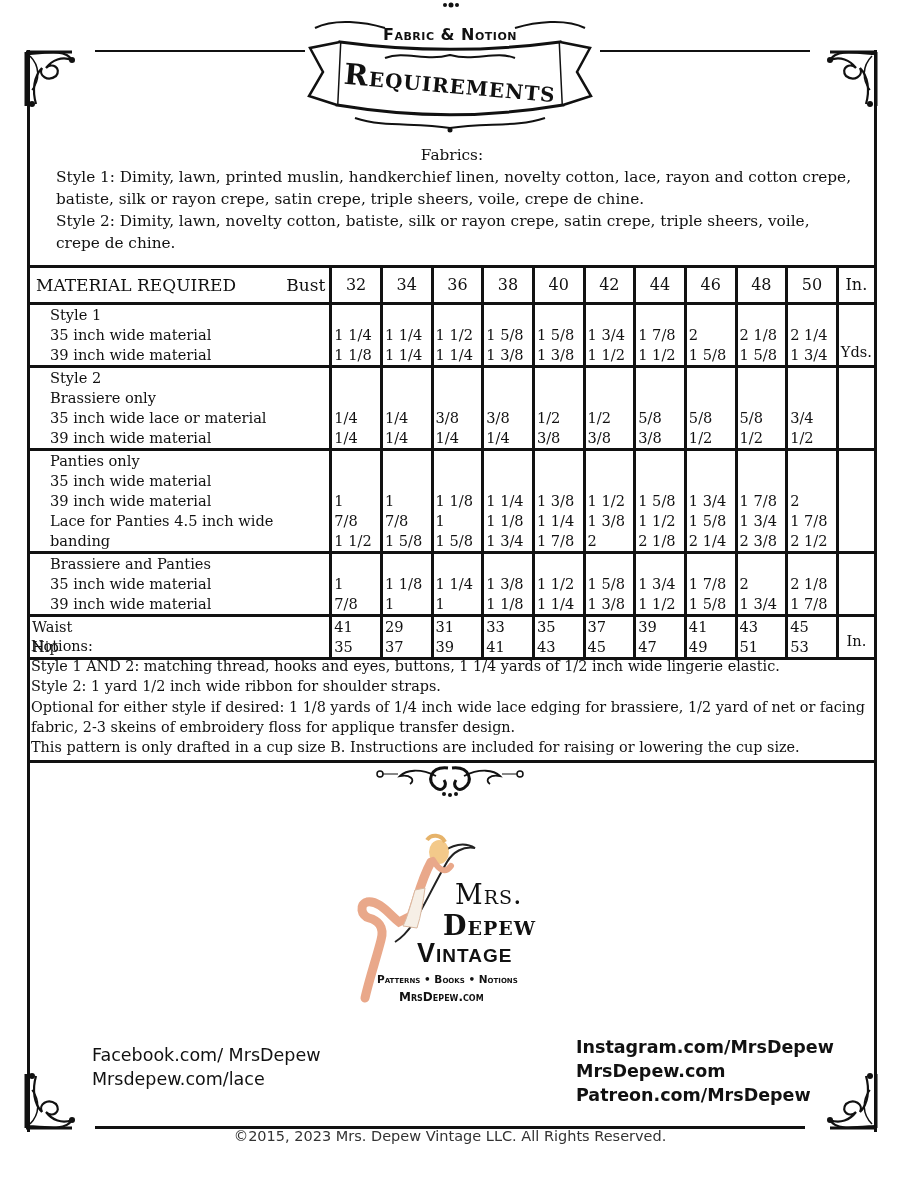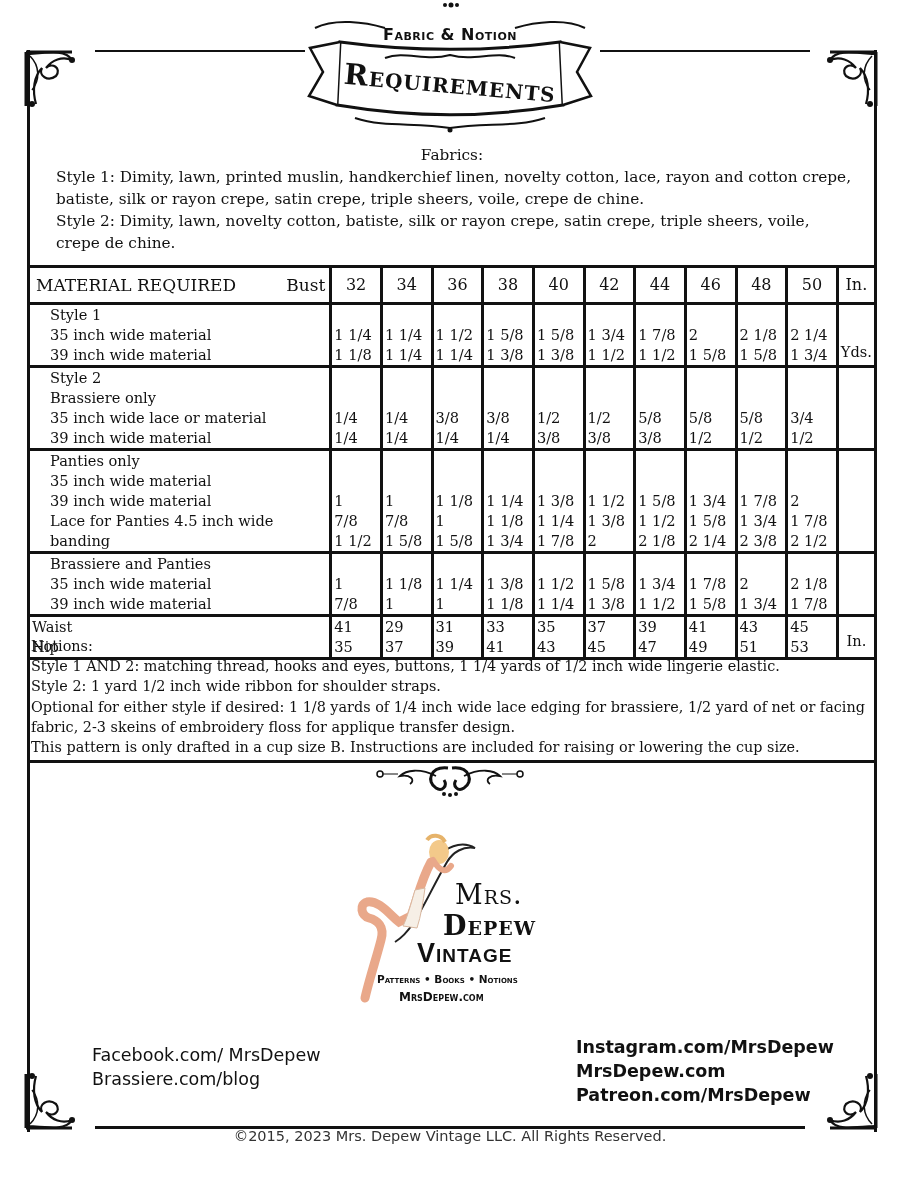--- a/index.html
+++ b/index.html
@@ -336,21 +336,21 @@
   </div>
   <div class="t1">Mrs.</div>
   <div class="t2">Depew</div>
   <div class="t3">Vintage</div>
   <div class="t4">Patterns • Books • Notions</div>
   <div class="t5">MrsDepew.com</div>
 </div>
 
 <div class="links-left">
   <a>Facebook.com/ MrsDepew</a>
-  <a>Brassiere.com/blog</a>
+  <a>Mrsdepew.com/lace</a>
 </div>
 <div class="links-right">
   <a>Instagram.com/MrsDepew</a>
   <a>MrsDepew.com</a>
   <a>Patreon.com/MrsDepew</a>
 </div>
 
 <div class="copyright">©2015,  2023 Mrs. Depew Vintage LLC. All Rights Reserved.</div>
 
 </body></html>

